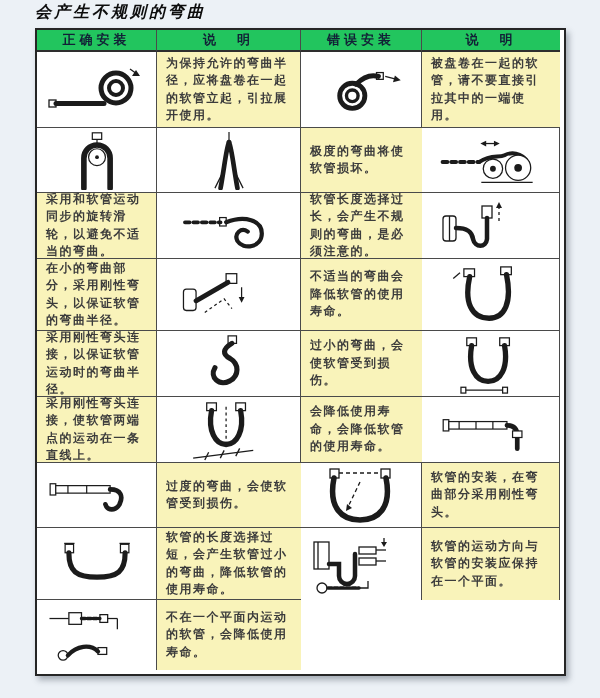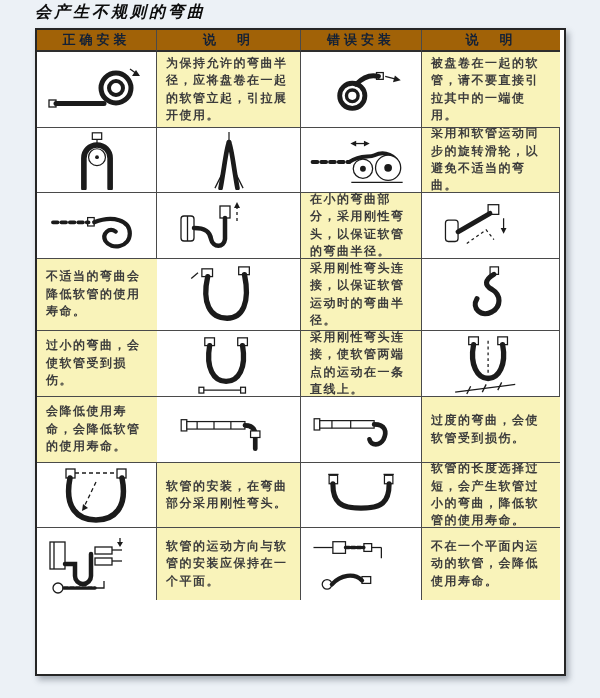--- a/index.html
+++ b/index.html
@@ -8,21 +8,21 @@
   .title{position:absolute;left:35px;top:2px;font-family:"DejaVu Serif","Liberation Serif",serif;
          font-weight:bold;font-style:italic;font-size:16px;letter-spacing:3px;color:#0d0d0d;}
   .tbl{position:absolute;left:35px;top:28px;width:527px;height:644px;display:grid;
        grid-template-columns:120px 144px 121px 138px;
        grid-template-rows:22px 76px 65px 66px 72px 66px 66px 65px 72px 70px;
        border:2px solid #262626;background:#fff;box-shadow:3px 4px 6px rgba(50,60,75,.38);}
   .cell{border-right:1px solid #4a4a4a;border-bottom:1px solid #4a4a4a;display:flex;
         align-items:center;justify-content:center;overflow:hidden;box-sizing:border-box;}
   .lastc{border-right:none;}
   .lastr{border-bottom:none;}
-  .hd{background:#a16207;font-weight:bold;font-size:13px;color:#122036;letter-spacing:4px;
+  .hd{background:#22c55e;font-weight:bold;font-size:13px;color:#122036;letter-spacing:4px;
       border-bottom:2px solid #2e2e2e;text-align:right;}
   .desc{background:#f9f3ba;justify-content:flex-start;text-align:left;padding:20px 9px;
         font-size:12px;font-weight:bold;color:#3c3c3c;letter-spacing:1.5px;line-height:1.45;}
   .img{background:#fff;}
   svg{display:block;}
   .hose{stroke:#1b1b1b;fill:none;stroke-linecap:round;}
   .thin{stroke:#1b1b1b;stroke-width:1.3;fill:none;}
   .fillw{fill:#fff;stroke:#1b1b1b;stroke-width:1.3;}
   .arr{fill:#1b1b1b;stroke:none;}
 </style>
@@ -72,20 +72,21 @@
   </div>
   <div class="cell img">
     <svg width="108" height="60" viewBox="0 0 110 64">
       <line class="thin" x1="55" y1="2" x2="55" y2="11"></line>
       <path class="hose" d="M46 62 C50 40 52 20 55 13" stroke-width="5"></path>
       <path class="hose" d="M64 62 C60 40 58 20 55 13" stroke-width="5"></path>
       <line class="thin" x1="40" y1="62" x2="50" y2="42"></line>
       <line class="thin" x1="70" y1="62" x2="60" y2="42"></line>
     </svg>
   </div>
+  <div class="cell desc lastc">极度的弯曲将使软管损坏。</div>
 
   <div class="cell img">
     <svg width="112" height="62" viewBox="0 0 112 64">
       <line class="hose" x1="6" y1="34" x2="44" y2="34" stroke-width="4" stroke-dasharray="5 4"></line>
       <path class="hose" d="M44 34 C56 26 64 30 70 27 C80 22 93 27 95 38" stroke-width="4"></path>
       <circle class="fillw" cx="58" cy="41" r="10"></circle>
         <circle class="arr" cx="58" cy="41" r="3"></circle>
       <circle class="fillw" cx="84" cy="40" r="13"></circle>
         <circle class="arr" cx="84" cy="40" r="4"></circle>
       <line class="thin" x1="48" y1="15" x2="62" y2="15"></line>
@@ -95,20 +96,21 @@
     </svg>
   </div>
   <div class="cell desc">采用和软管运动同步的旋转滑轮，以避免不适当的弯曲。</div>
   <div class="cell img">
     <svg width="108" height="60" viewBox="0 0 110 64">
       <line class="hose" x1="8" y1="28" x2="46" y2="28" stroke-width="4" stroke-dasharray="5 4"></line>
       <rect class="thin" x="45" y="23" width="7" height="9"></rect>
       <path class="hose" d="M52 28 C72 20 90 26 90 40 C90 55 70 58 64 48 C60 40 68 33 75 38" stroke-width="4.5"></path>
     </svg>
   </div>
+  <div class="cell desc lastc">软管长度选择过长，会产生不规则的弯曲，是必须注意的。</div>
 
   <div class="cell img">
     <svg width="112" height="68" viewBox="0 0 112 68">
       <rect class="fillw" x="8" y="24" width="13" height="25" rx="3"></rect>
       <line class="thin" x1="14.5" y1="24" x2="14.5" y2="49"></line>
       <path class="hose" d="M21 36 C33 36 37 40 38 47 C40 56 51 56 52 47 L52 26" stroke-width="4.5"></path>
       <rect class="thin" x="47" y="14" width="10" height="12"></rect>
       <line class="thin" x1="64" y1="14" x2="64" y2="32" stroke-dasharray="3 3"></line>
       <polygon class="arr" points="64,10 61,16 67,16"></polygon>
     </svg>

